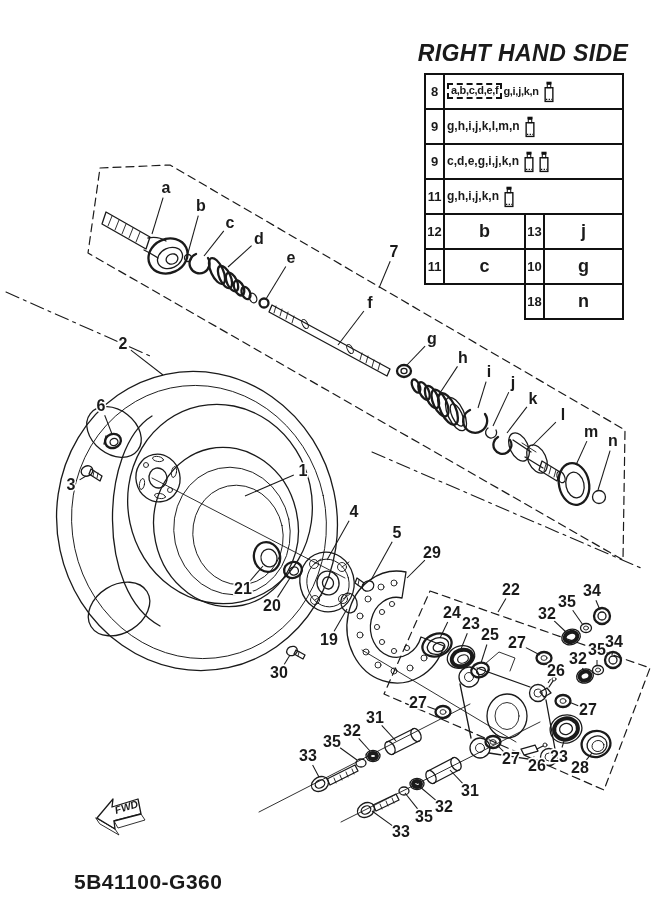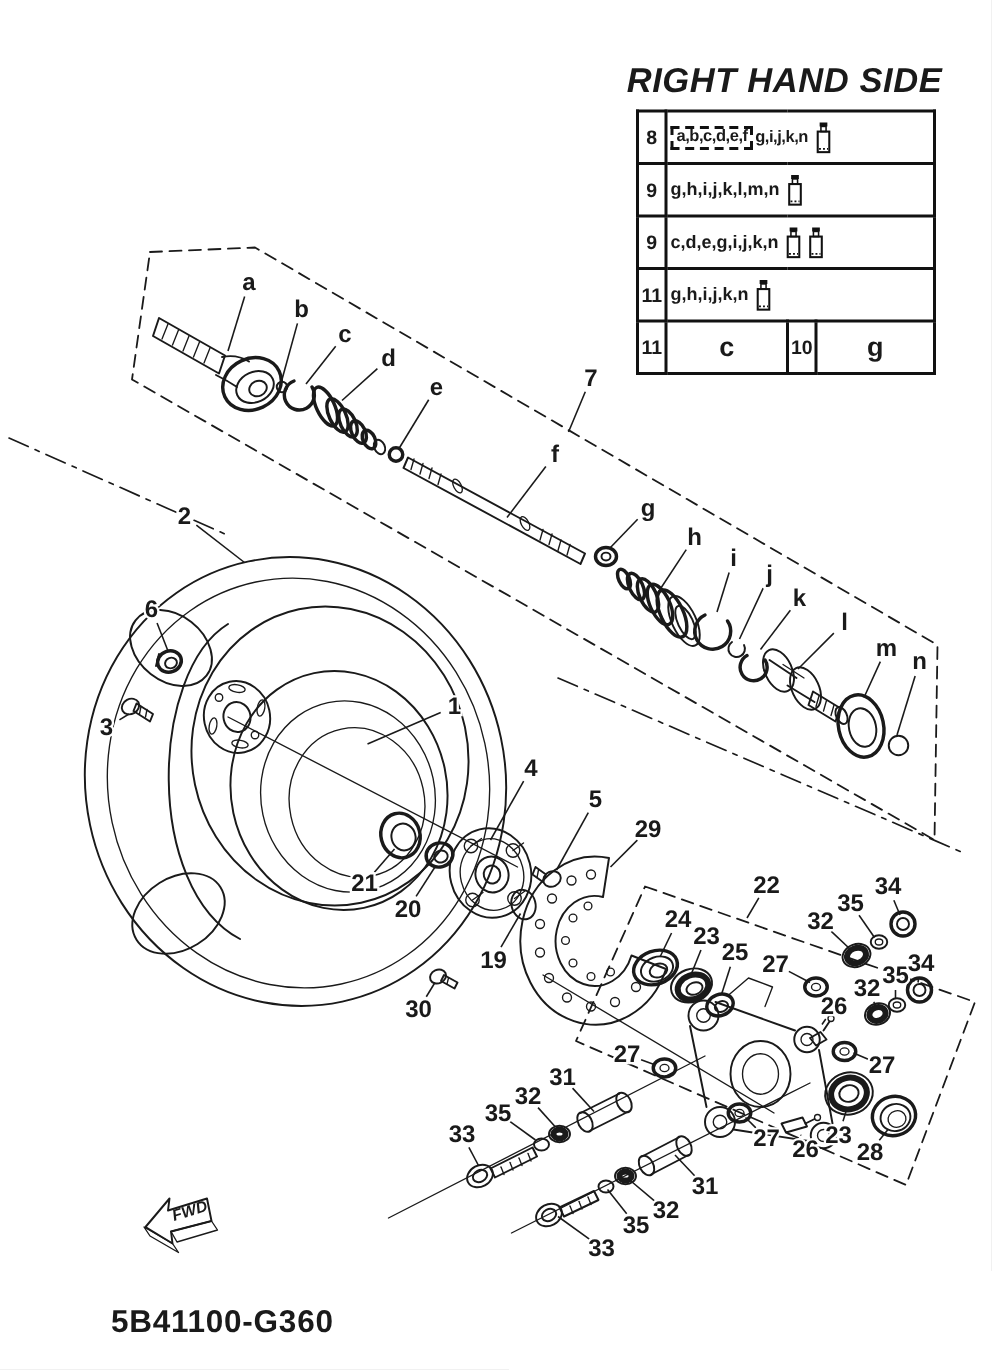--- a/index.html
+++ b/index.html
@@ -536,22 +536,34 @@
               <svg class="tube" viewBox="0 0 14 26">
                 <path d="M4 1 h6 v3 h-6 z" fill="#111"></path>
                 <rect x="5" y="4" width="4" height="4" fill="none" stroke="#111" stroke-width="1.2"></rect>
                 <rect x="2.5" y="8" width="9" height="16" fill="none" stroke="#111" stroke-width="1.6"></rect>
                 <line x1="3.5" y1="21.5" x2="10.5" y2="21.5" stroke="#111" stroke-width="1.4" stroke-dasharray="1.5 1.6"></line>
               </svg>
             </span>
       </td>
     </tr>
     <tr>
+      <td class="num">12</td>
+      <td class="val">b</td>
+      <td class="num">13</td>
+      <td class="val">j</td>
+    </tr>
+    <tr>
       <td class="num">11</td>
       <td class="val">c</td>
       <td class="num">10</td>
       <td class="val">g</td>
     </tr>
+    <tr>
+      <td class="blank"></td>
+      <td class="blank"></td>
+      <td class="num">18</td>
+      <td class="val">n</td>
+    </tr>
   </tbody>
     </table>
 
   <div class="part-code">5B41100-G360</div>
 </div>
 
 </body></html>

